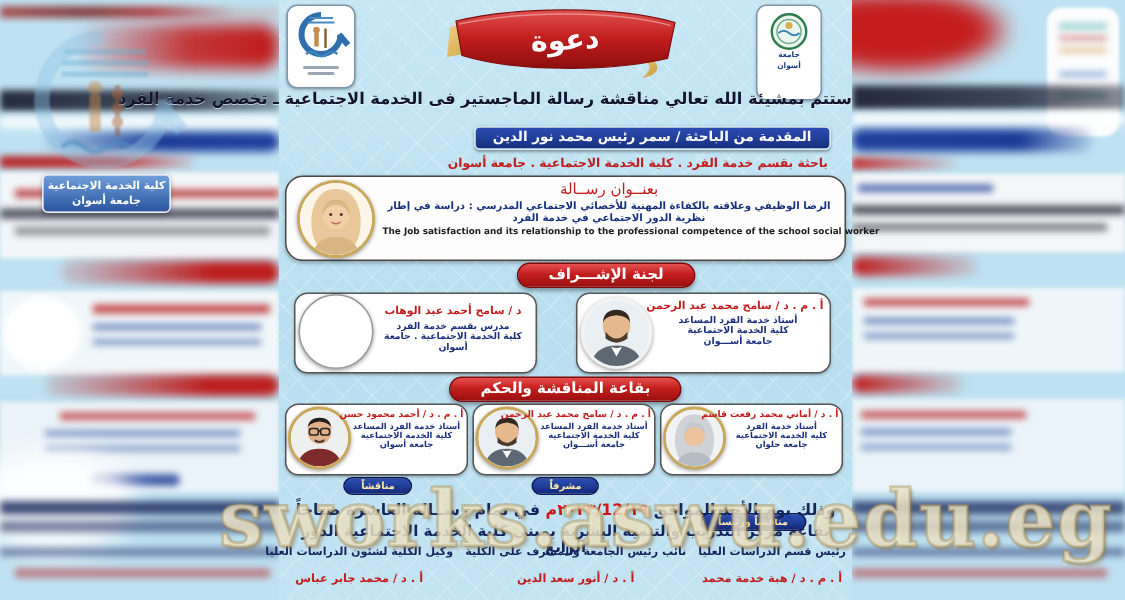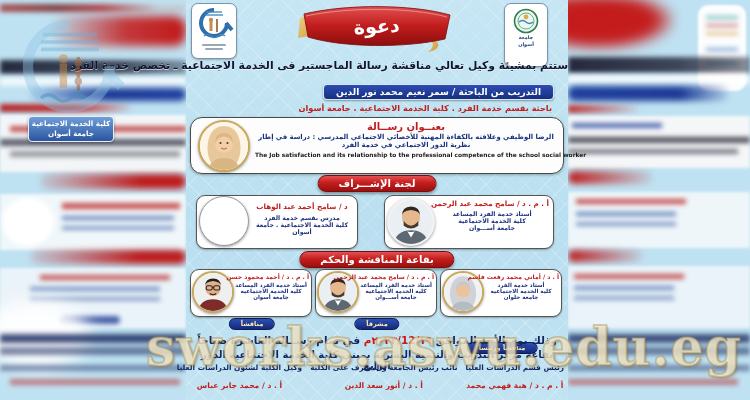--- a/index.html
+++ b/index.html
@@ -29,21 +29,21 @@
   #heading{top:59px;left:0;width:100%;text-align:center;font-size:10.8px;font-weight:bold;
     color:#10142e;white-space:nowrap;text-shadow:0 1px 0 rgba(255,255,255,.6);}
   #pill{top:84px;right:14px;background:linear-gradient(180deg,#2c4cb4,#16307e);
     border:1px solid #d8e6f2;border-radius:4px;color:#fff;font-weight:bold;font-size:9px;
     padding:2px 12px;box-shadow:0 1px 2px rgba(0,0,0,.35);}
   #role{top:103px;right:16px;color:#c21d1d;font-weight:bold;font-size:8.2px;}
   
   #thesisbox{top:117px;left:4px;right:4px;height:55px;background:#fdfdfd;
     border:1.5px solid #4a4a4a;border-radius:12px;box-shadow:0 1px 3px rgba(0,0,0,.3);}
   #thesisbox .inner{position:absolute;left:64px;right:6px;top:3px;text-align:center;}
-  .ttl-label{color:#c21d1d;font-weight:bold;font-size:10px;}
+  .ttl-label{color:#c21d1d;font-weight:normal;font-size:10px;}
   .ttl-ar{color:#16307e;font-weight:bold;font-size:6.8px;line-height:1.25;margin-top:1px;}
   .ttl-en{color:#1c1c1c;font-weight:bold;font-size:5.9px;white-space:nowrap;margin-top:2px;}
   
   .red-banner{position:absolute;left:50%;transform:translateX(-50%);
     background:linear-gradient(180deg,#e65050 0%,#c41e1e 45%,#9c0f0f 100%);
     border:1px solid #7d0b0b;border-radius:9px;color:#fff;font-weight:bold;font-size:10px;
     padding:2px 20px;white-space:nowrap;box-shadow:0 2px 3px rgba(0,0,0,.35);}
   
   .mrow{left:0;width:100%;display:flex;direction:rtl;}
   .mcard{position:relative;background:#fff;border:1px solid #555;border-radius:9px;
@@ -247,39 +247,39 @@
             <stop offset="1" stop-color="#c89b3c"></stop>
         </linearGradient>
       </defs>
       <path d="M4 16 L26 10 L24 32 L2 36 Z" fill="url(#gg)"></path>
       <path d="M130 34 C146 38 146 48 132 50 C140 44 138 38 128 36 Z" fill="url(#gg)"></path>
       <path d="M8 12 C 50 2 115 2 154 13 L149 37 C 110 46 48 46 12 35 Z" fill="url(#rg)" stroke="#7d0b0b" stroke-width=".8"></path>
       <path d="M10 14 C 52 5 113 5 151 15" stroke="#f0b9b9" stroke-width="1" fill="none" opacity=".6"></path>
       <text x="81" y="31" text-anchor="middle" font-size="19" font-weight="bold" fill="#ffffff" transform="rotate(-3 81 31)">دعوة</text>
     </svg>
 
-    <div id="heading" class="abs rtl">ستتم بمشيئة وكيل تعالي مناقشة رسالة الماجستير فى الخدمة الاجتماعية ـ تخصص خدمة الفرد</div>
-
-    <div id="pill" class="abs rtl">التدريب من الباحثة / سمر نعيم محمد نور الدين</div>
+    <div id="heading" class="abs rtl">ستتم بمشيئة الله تعالي مناقشة رسالة الماجستير فى الخدمة الاجتماعية ـ تخصص خدمة الفرد</div>
+
+    <div id="pill" class="abs rtl">المقدمة من الباحثة / سمر رئيس محمد نور الدين</div>
     <div id="role" class="abs rtl">باحثة بقسم خدمة الفرد . كلية الخدمة الاجتماعية . جامعة أسوان</div>
 
     <div id="thesisbox" class="abs">
       <div class="ph ring-gold" style="left:7px;top:2px;width:48px;height:48px;">
         <svg>
             <use href="#av-woman-beige"></use>
           </svg>
       </div>
       <div class="inner">
         <div class="ttl-label rtl">بعنــوان رســالة</div>
         <div class="ttl-ar rtl">الرضا الوظيفي وعلاقته بالكفاءة المهنية للأخصائي الاجتماعي المدرسي : دراسة في إطار نظرية الدور الاجتماعي في خدمة الفرد</div>
         <div class="ttl-en">The Job satisfaction and its relationship to the professional competence of the school social worker</div>
       </div>
     </div>
 
-    <div class="red-banner" style="top:175px;">لجنة الإشـــراف</div>
+    <div class="red-banner" style="top:175px;margin-left:27px;">لجنة الإشـــراف</div>
     <div class="abs mrow" style="top:195px;padding:0 14px 0 10px;box-sizing:border-box;justify-content:space-between;">
 
       <div class="mcard" style="width:168px;height:52px;">
         <div class="ph ring-white" style="left:2px;top:2px;width:44px;height:44px;">
           <svg>
               <use href="#av-man"></use>
             </svg>
         </div>
         <div class="rtl" style="position:absolute;left:50px;right:4px;top:3px;text-align:center;">
           <div class="m-name" style="font-size:7.2px;">أ . م . د / سامح محمد عبد الرحمن</div>
@@ -357,21 +357,21 @@
     <div class="abs evline" style="top:334px;font-size:10.5px;">
       <span>وذلك يوم الأحد الموافق</span>
       <span class="evdate">٢٠٢٣/12/١٩م</span>
       <span>في تمام رســالة العاشرة صباحاً</span>
     </div>
     <div class="abs evline" style="top:349px;font-size:10px;">بقاعة مركز التدريب والتنمية البشرية بمبنى كلية الخدمة الاجتماعية الدور الرابع</div>
 
     <div id="sigs" class="abs">
       <div class="sig">
         <div class="t rtl">رئيس قسم الدراسات العليا</div>
-        <div class="n rtl">أ . م . د / هبة فهمي محمد</div>
+        <div class="n rtl">أ . م . د / هبة خدمة محمد</div>
       </div>
       <div class="sig">
         <div class="t rtl">نائب رئيس الجامعة والمشرف على الكلية</div>
         <div class="n rtl">أ . د / أنور سعد الدين</div>
       </div>
       <div class="sig">
         <div class="t rtl">وكيل الكلية لشئون الدراسات العليا</div>
         <div class="n rtl">أ . د / محمد جابر عباس</div>
       </div>
     </div>

